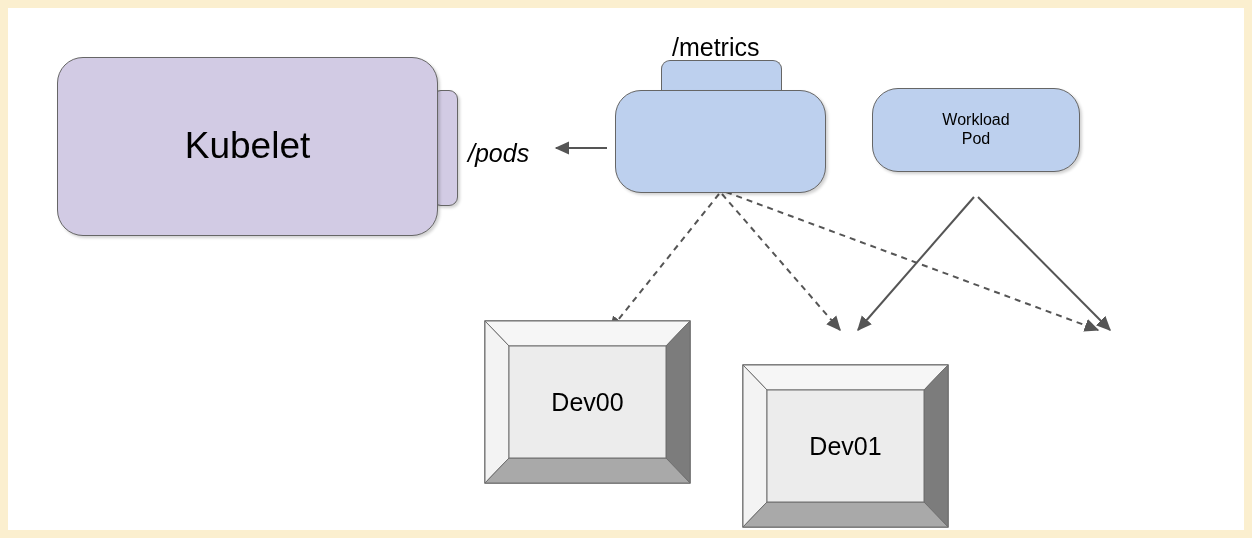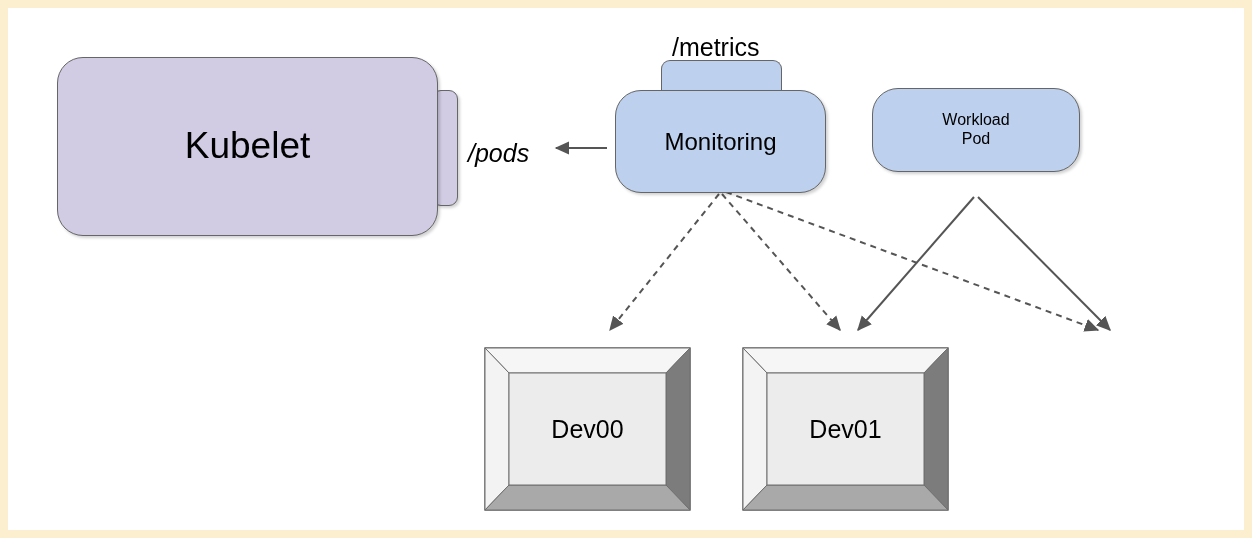--- a/index.html
+++ b/index.html
@@ -121,27 +121,27 @@
     font-size: 25px;
     white-space: nowrap;
     z-index: 4;
   }
   .label-pods { left: 460px; top: 131px; font-style: italic; }
   .label-metrics { left: 664px; top: 25px; }
 
   
   .device {
     position: absolute;
-    top: 339px;
+    top: 312px;
     width: 207px;
     height: 120px;
     z-index: 3;
   }
   .device-0 { left: 476px; }
-  .device-1 { left: 734px; }
+  .device-1 { left: 734px; margin-top: 44px; }
   .device-2 { left: 994px; }
 
   .device svg { display: block; }
 
   .device-label {
     position: absolute;
     left: 0;
     top: 0;
     width: 207px;
     height: 164px;
@@ -185,21 +185,21 @@
     <div class="kubelet-tab"></div>
     <div class="node kubelet-node">
       <span>Kubelet</span>
     </div>
     <div class="edge-label label-pods">/pods</div>
 
     <div class="metrics-tab"></div>
     <div class="edge-label label-metrics">/metrics</div>
     <div class="node monitoring-node">
       <span>
-        <span>Monitoring</span><br>
+        <br>
       </span>
     </div>
 
     <div class="node workload-node">
       <span>
         <span>Workload</span><br>
         <span>Pod</span>
       </span>
     </div>
 

